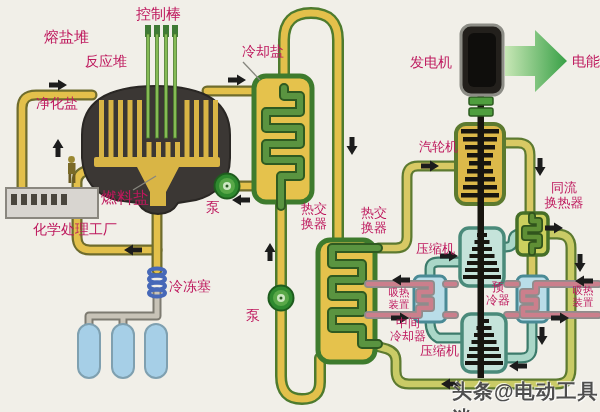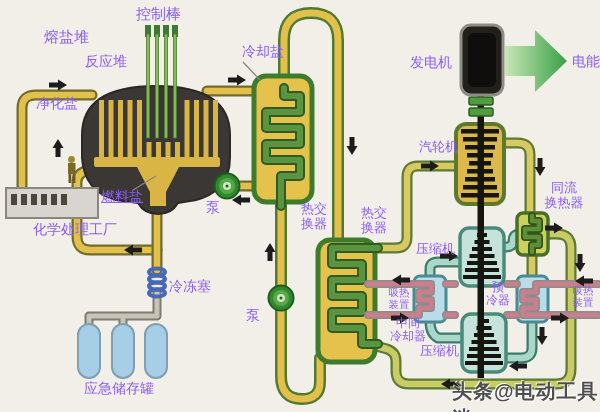--- a/index.html
+++ b/index.html
@@ -1,19 +1,19 @@
 <!DOCTYPE html>
 <html><head>
 <meta charset="utf-8">
 <style>
   html,body{margin:0;padding:0;}
   .stage{position:relative;width:600px;height:412px;background:#f1efe8;overflow:hidden;
          font-family:"Liberation Serif","DejaVu Serif",serif;}
   .stage svg{position:absolute;left:0;top:0;}
-  .lbl{position:absolute;color:#8b5cf6;white-space:pre-line;line-height:1.12;
+  .lbl{position:absolute;color:#be185d;white-space:pre-line;line-height:1.12;
        font-family:"Liberation Serif","DejaVu Serif",serif;}
   .ctr{text-align:center;}
   .wm{position:absolute;left:452px;top:378px;font-family:"Liberation Sans","DejaVu Sans",sans-serif;
       font-weight:bold;font-size:20px;color:#4e4e4e;letter-spacing:1px;
       text-shadow:1px 1px 0 #ffffffcc,-1px -1px 0 #ffffffcc;}
   .cas{fill:none;stroke-linecap:round;stroke-linejoin:round;}
 </style>
 </head>
 <body>
 
@@ -253,24 +253,23 @@
     <use href="#arr" transform="translate(560,318)"></use>
     <use href="#arr" transform="translate(400,318)"></use>
   </g>
 </svg>
 
 <div class="lbl" style="left:44px;top:29px;font-size:15px;">熔盐堆</div>
 <div class="lbl" style="left:136px;top:6px;font-size:15px;">控制棒</div>
 <div class="lbl" style="left:85px;top:54px;font-size:14px;text-align:right;">反应堆</div>
 <div class="lbl" style="left:215px;top:44px;font-size:14px;margin-left:27px;">冷却盐</div>
 <div class="lbl" style="left:36px;top:96px;font-size:14px;">净化盐</div>
-<div class="lbl" style="left:101px;top:189px;font-size:14px;text-decoration:underline;">燃料盐</div>
+<div class="lbl" style="left:101px;top:189px;font-size:16px;">燃料盐</div>
 <div class="lbl" style="left:33px;top:222px;font-size:14px;">化学处理工厂</div>
 <div class="lbl" style="left:169px;top:279px;font-size:14px;">冷冻塞</div>
-<div class="lbl" style="left:84px;top:381px;font-size:14px;">应急储存罐</div>
 <div class="lbl" style="left:206px;top:200px;font-size:14px;">泵</div>
 <div class="lbl" style="left:246px;top:308px;font-size:14px;">泵</div>
 <div class="lbl ctr" style="left:298px;top:202px;width:32px;font-size:13px;">热交
 换器</div>
 <div class="lbl ctr" style="left:357px;top:206px;width:34px;font-size:13px;">热交
 换器</div>
 <div class="lbl" style="left:410px;top:55px;font-size:14px;">发电机</div>
 <div class="lbl" style="left:572px;top:54px;font-size:14px;">电能</div>
 <div class="lbl" style="left:419px;top:140px;font-size:13px;">汽轮机</div>
 <div class="lbl ctr" style="left:536px;top:181px;width:56px;font-size:13px;">同流

